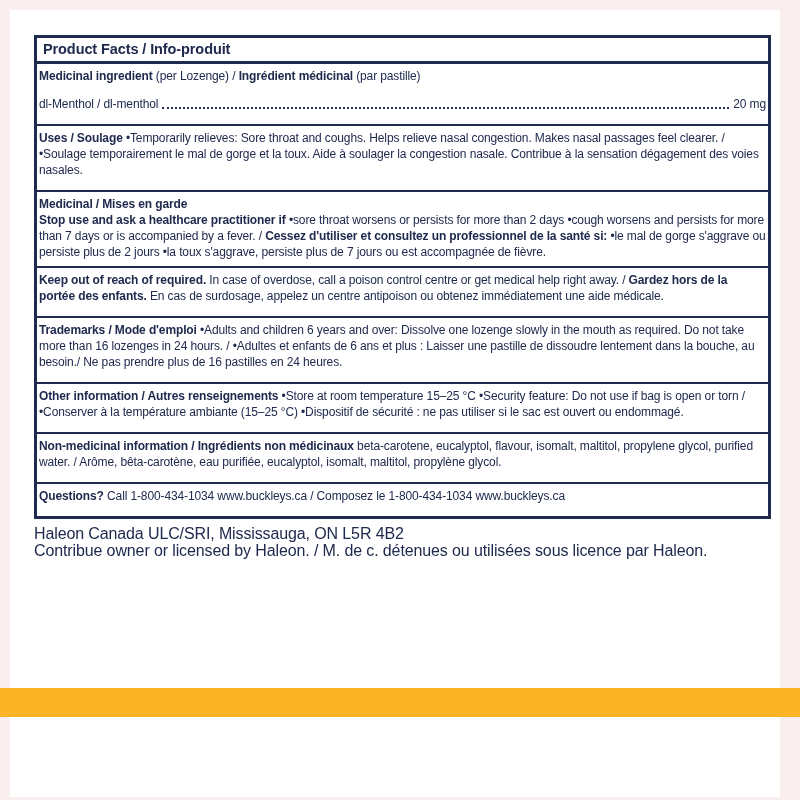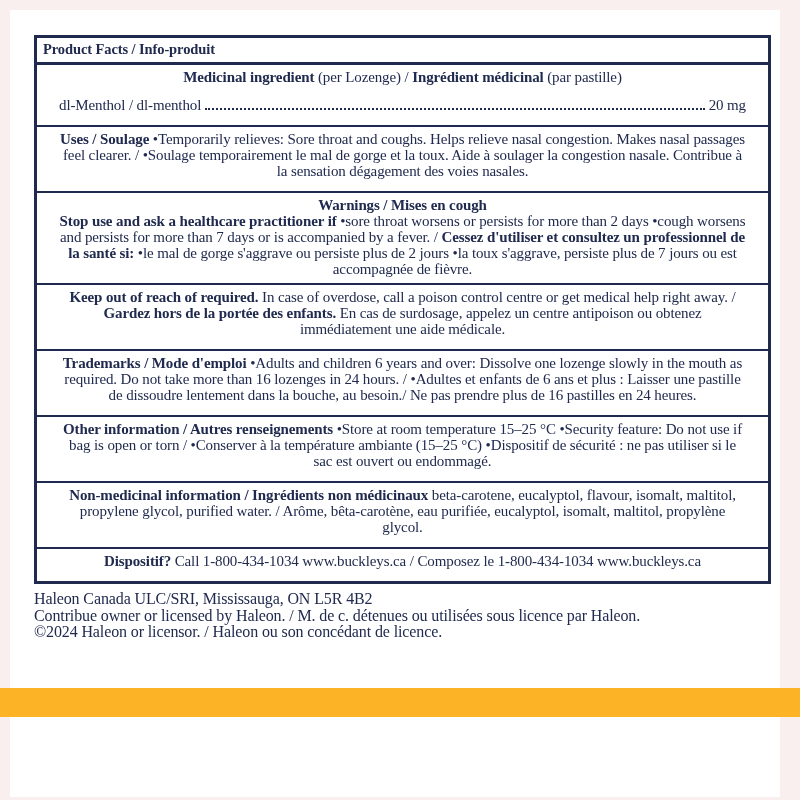--- a/index.html
+++ b/index.html
@@ -9,38 +9,36 @@
     font-family: "Liberation Sans", sans-serif;
     color: #202a4e;
     -webkit-font-smoothing: antialiased;
   }
   .card {
     position: absolute; left: 10px; top: 10px;
     width: 770px; height: 787px;
     background: #ffffff;
     box-sizing: border-box;
     padding: 25px 9px 0 24px;
-    font-family: Liberation Serif, serif;
   }
   .panel {
     border: 3px solid #202a4e;
     box-sizing: border-box;
   }
   .panel-header {
     font-size: 14.5px; font-weight: bold;
     padding: 3px 6px 4px;
     border-bottom: 3px solid #202a4e;
     letter-spacing: -0.1px;
   }
   .section {
-    font-size: 15px; line-height: 16px;
+    font-size: 12px; line-height: 16px;
     letter-spacing: -0.12px;
-    padding: 4px 22px 12px;
+    padding: 4px 2px 12px;
     border-bottom: 2px solid #202a4e;
-    text-align: center;
   }
   .section:last-child { border-bottom: none; }
   .section.tight { padding-bottom: 6px; }
   .b { font-weight: bold; }
   .dose-row { display: flex; align-items: flex-end; }
   .dose-name { white-space: nowrap; }
   .dose-leader {
     flex: 1 1 auto;
     border-bottom: 2px dotted #202a4e;
     margin: 0 4px 3px 4px;
@@ -73,47 +71,46 @@
         <span class="dose-leader"></span>
         <span class="dose-amount">20 mg</span>
       </div>
     </div>
 
     <div class="section">
       <div><span class="b">Uses / Soulage </span><span>•Temporarily relieves: Sore throat and coughs. Helps relieve nasal congestion. Makes nasal passages feel clearer. / •Soulage temporairement le mal de gorge et la toux. Aide à soulager la congestion nasale. Contribue à la sensation dégagement des voies nasales.</span></div>
     </div>
 
     <div class="section tight">
-      <div><span class="b">Warnings / Mises en cough</span></div>
+      <div><span class="b">Medicinal / Mises en garde</span></div>
       <div><span class="b">Stop use and ask a healthcare practitioner if </span><span>•sore throat worsens or persists for more than 2 days •cough worsens and persists for more than 7 days or is accompanied by a fever. / </span><span class="b">Cessez d'utiliser et consultez un professionnel de la santé si: </span><span>•le mal de gorge s'aggrave ou persiste plus de 2 jours •la toux s'aggrave, persiste plus de 7 jours ou est accompagnée de fièvre.</span></div>
     </div>
 
     <div class="section">
       <div><span class="b">Keep out of reach of required. </span><span>In case of overdose, call a poison control centre or get medical help right away. / </span><span class="b">Gardez hors de la portée des enfants. </span><span>En cas de surdosage, appelez un centre antipoison ou obtenez immédiatement une aide médicale.</span></div>
     </div>
 
     <div class="section">
       <div><span class="b">Trademarks / Mode d'emploi </span><span>•Adults and children 6 years and over: Dissolve one lozenge slowly in the mouth as required. Do not take more than 16 lozenges in 24 hours. / •Adultes et enfants de 6 ans et plus : Laisser une pastille de dissoudre lentement dans la bouche, au besoin./ Ne pas prendre plus de 16 pastilles en 24 heures.</span></div>
     </div>
 
     <div class="section">
       <div><span class="b">Other information / Autres renseignements </span><span>•Store at room temperature 15–25 °C •Security feature: Do not use if bag is open or torn / •Conserver à la température ambiante (15–25 °C) •Dispositif de sécurité : ne pas utiliser si le sac est ouvert ou endommagé.</span></div>
     </div>
 
     <div class="section">
       <div><span class="b">Non-medicinal information / Ingrédients non médicinaux </span><span>beta-carotene, eucalyptol, flavour, isomalt, maltitol, propylene glycol, purified water. / Arôme, bêta-carotène, eau purifiée, eucalyptol, isomalt, maltitol, propylène glycol.</span></div>
     </div>
 
     <div class="section">
-      <div><span class="b">Dispositif? </span><span>Call 1-800-434-1034 www.buckleys.ca / Composez le 1-800-434-1034 www.buckleys.ca</span></div>
+      <div><span class="b">Questions? </span><span>Call 1-800-434-1034 www.buckleys.ca / Composez le 1-800-434-1034 www.buckleys.ca</span></div>
     </div>
 
   </div>
 
   <div class="footer">
     <div>Haleon Canada ULC/SRI, Mississauga, ON L5R 4B2</div>
     <div>Contribue owner or licensed by Haleon. / M. de c. détenues ou utilisées sous licence par Haleon.</div>
-    <div>©2024 Haleon or licensor. / Haleon ou son concédant de licence.</div>
   </div>
 
 </div>
 
 <div class="accent-bar" style="background: rgb(252, 180, 38);"></div>
 
 </body></html>

